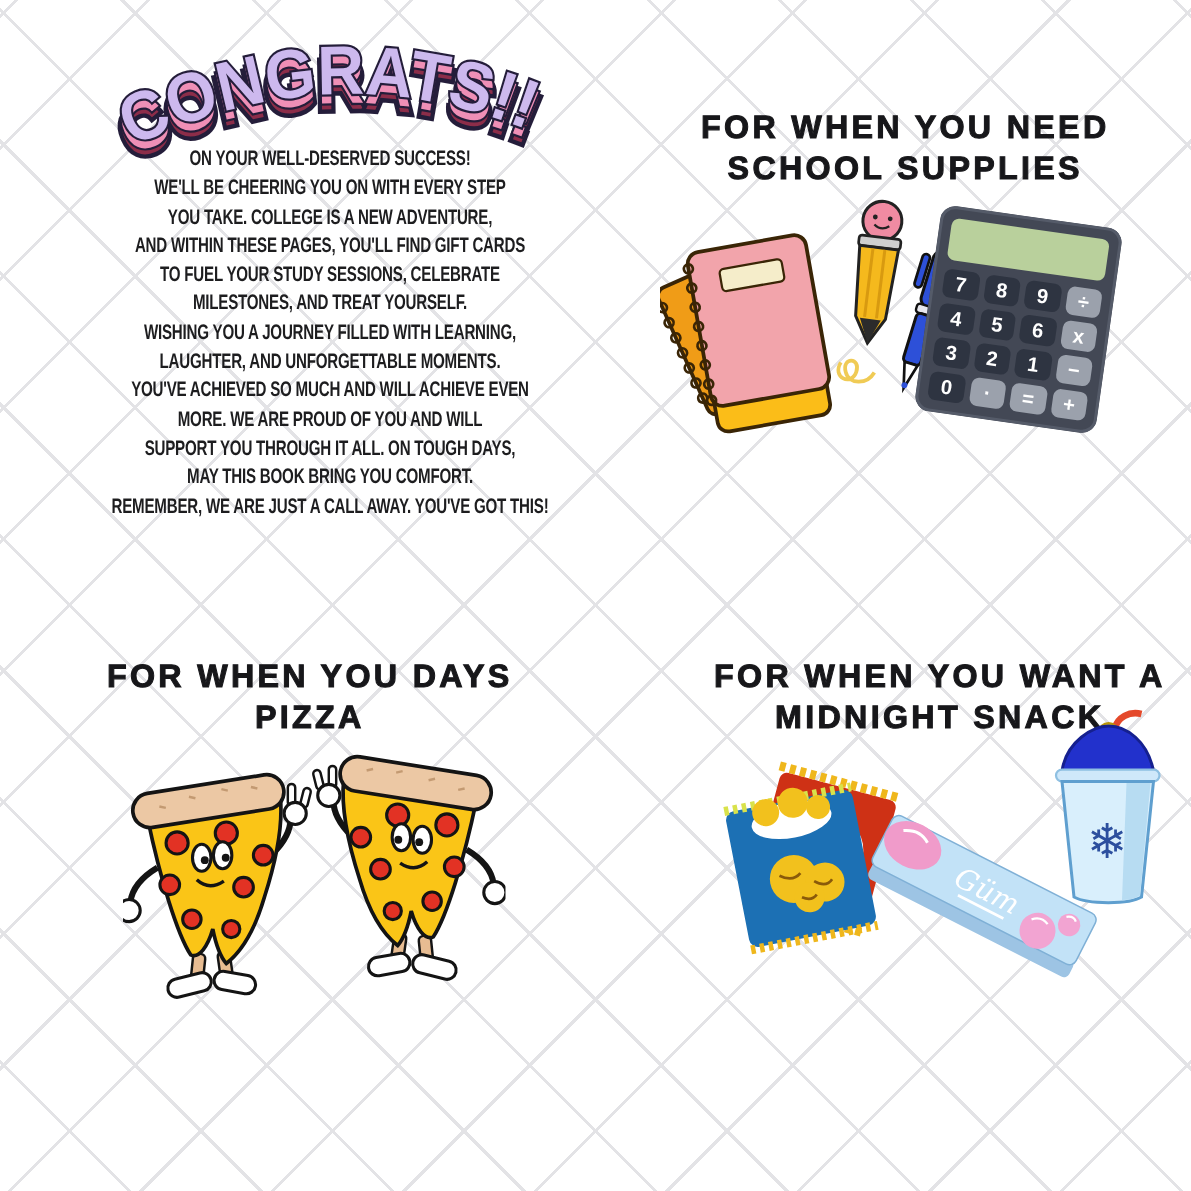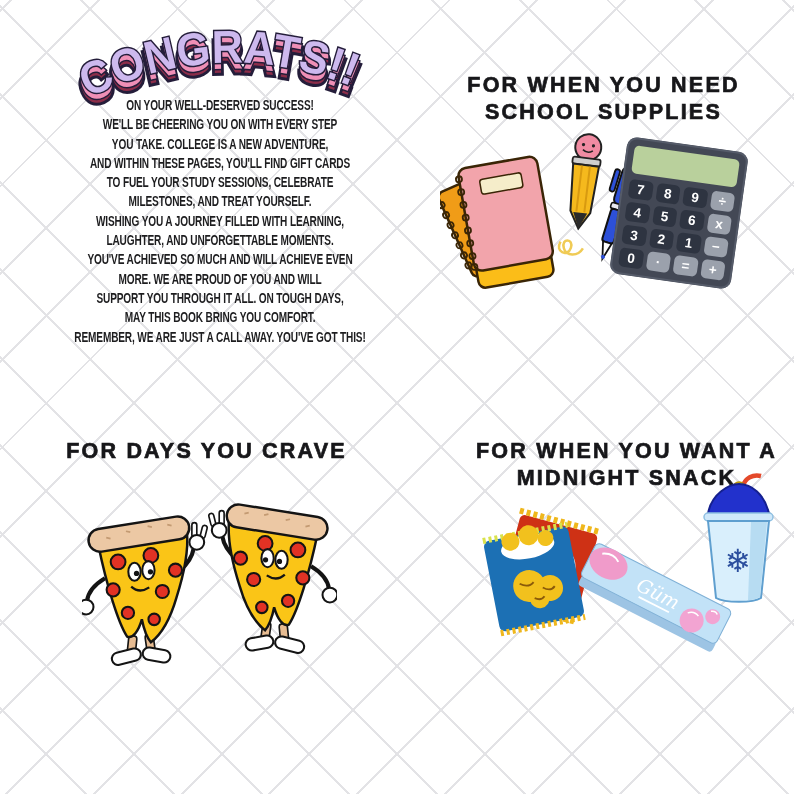--- a/index.html
+++ b/index.html
@@ -166,21 +166,22 @@
         <span class="calc-key num">0</span>
         <span class="calc-key op">·</span>
         <span class="calc-key op">=</span>
         <span class="calc-key op">+</span>
       </div>
     </div>
   </div>
 
   <div class="abs" style="left:0;top:397px;width:397px;height:397px;">
     <div class="quad-title" style="left:8px;top:41px;">
-      <div>FOR DAYS YOU CRAVE</div>
+      <div>FOR WHEN YOU DAYS</div>
+      <div>PIZZA</div>
     </div>
 
     <svg class="abs" style="left:82px;top:89px;" width="255" height="186" viewBox="0 0 255 186">
       <defs>
         <g id="pizza-slice">
           <path d="M28,98 Q8,110 6,126" stroke="#141414" stroke-width="5" fill="none"></path>
           <path d="M118,90 Q134,76 136,62" stroke="#141414" stroke-width="5" fill="none"></path>
           <circle cx="5" cy="133" r="9" fill="#fff" stroke="#141414" stroke-width="2.5"></circle>
           <g transform="translate(138,50)">
             <rect x="-4" y="-20" width="6" height="18" rx="3" fill="#fff" stroke="#141414" stroke-width="2"></rect>

